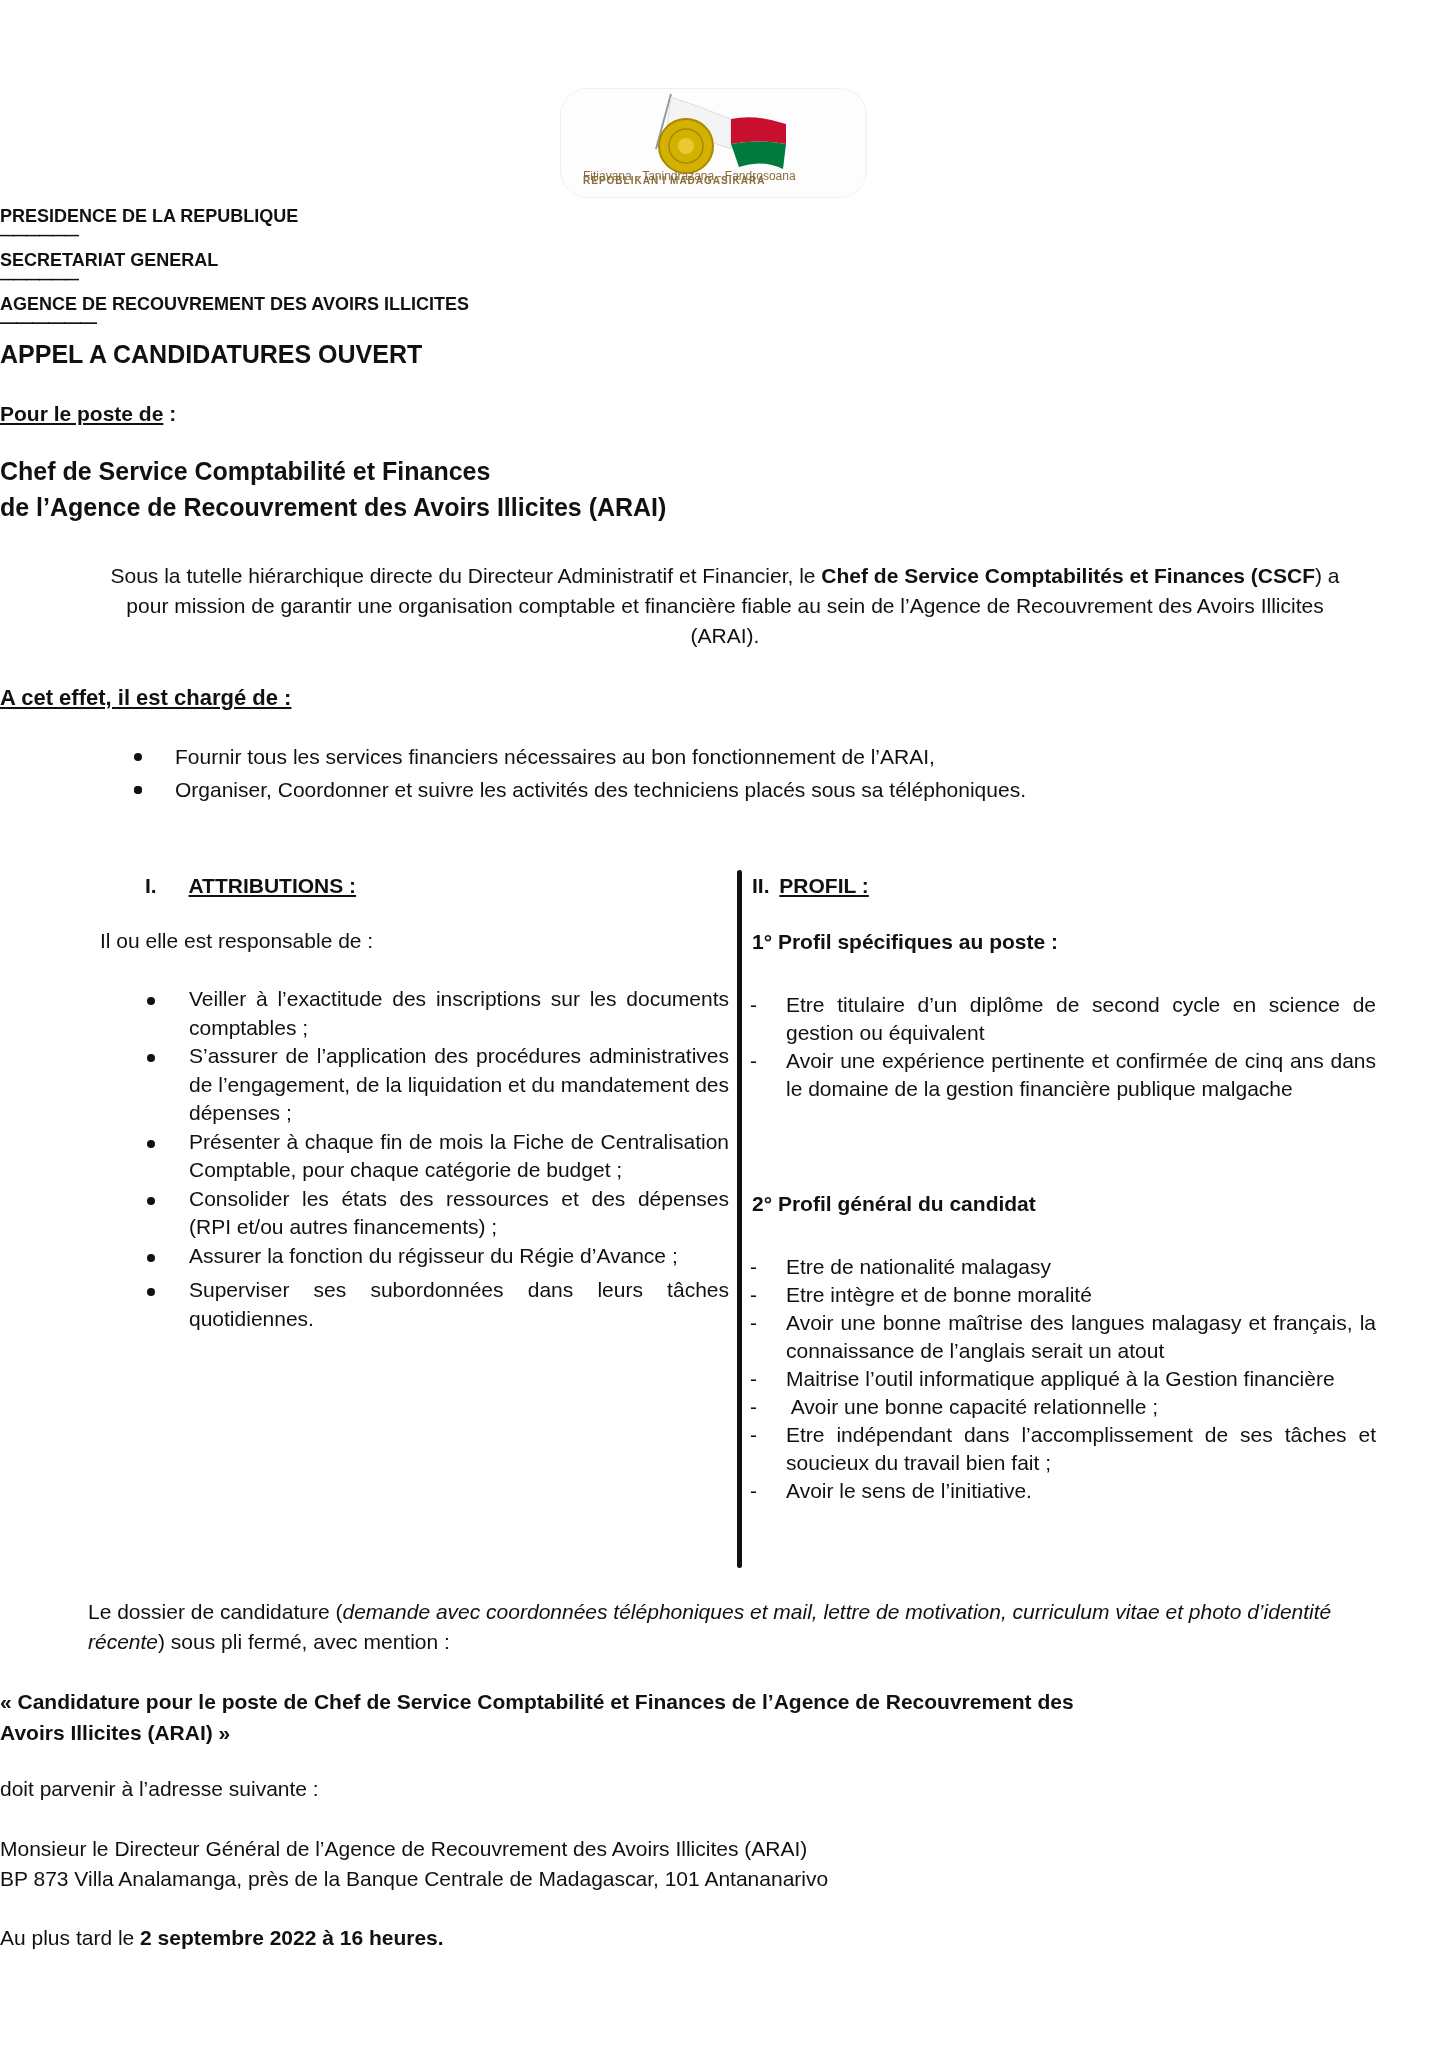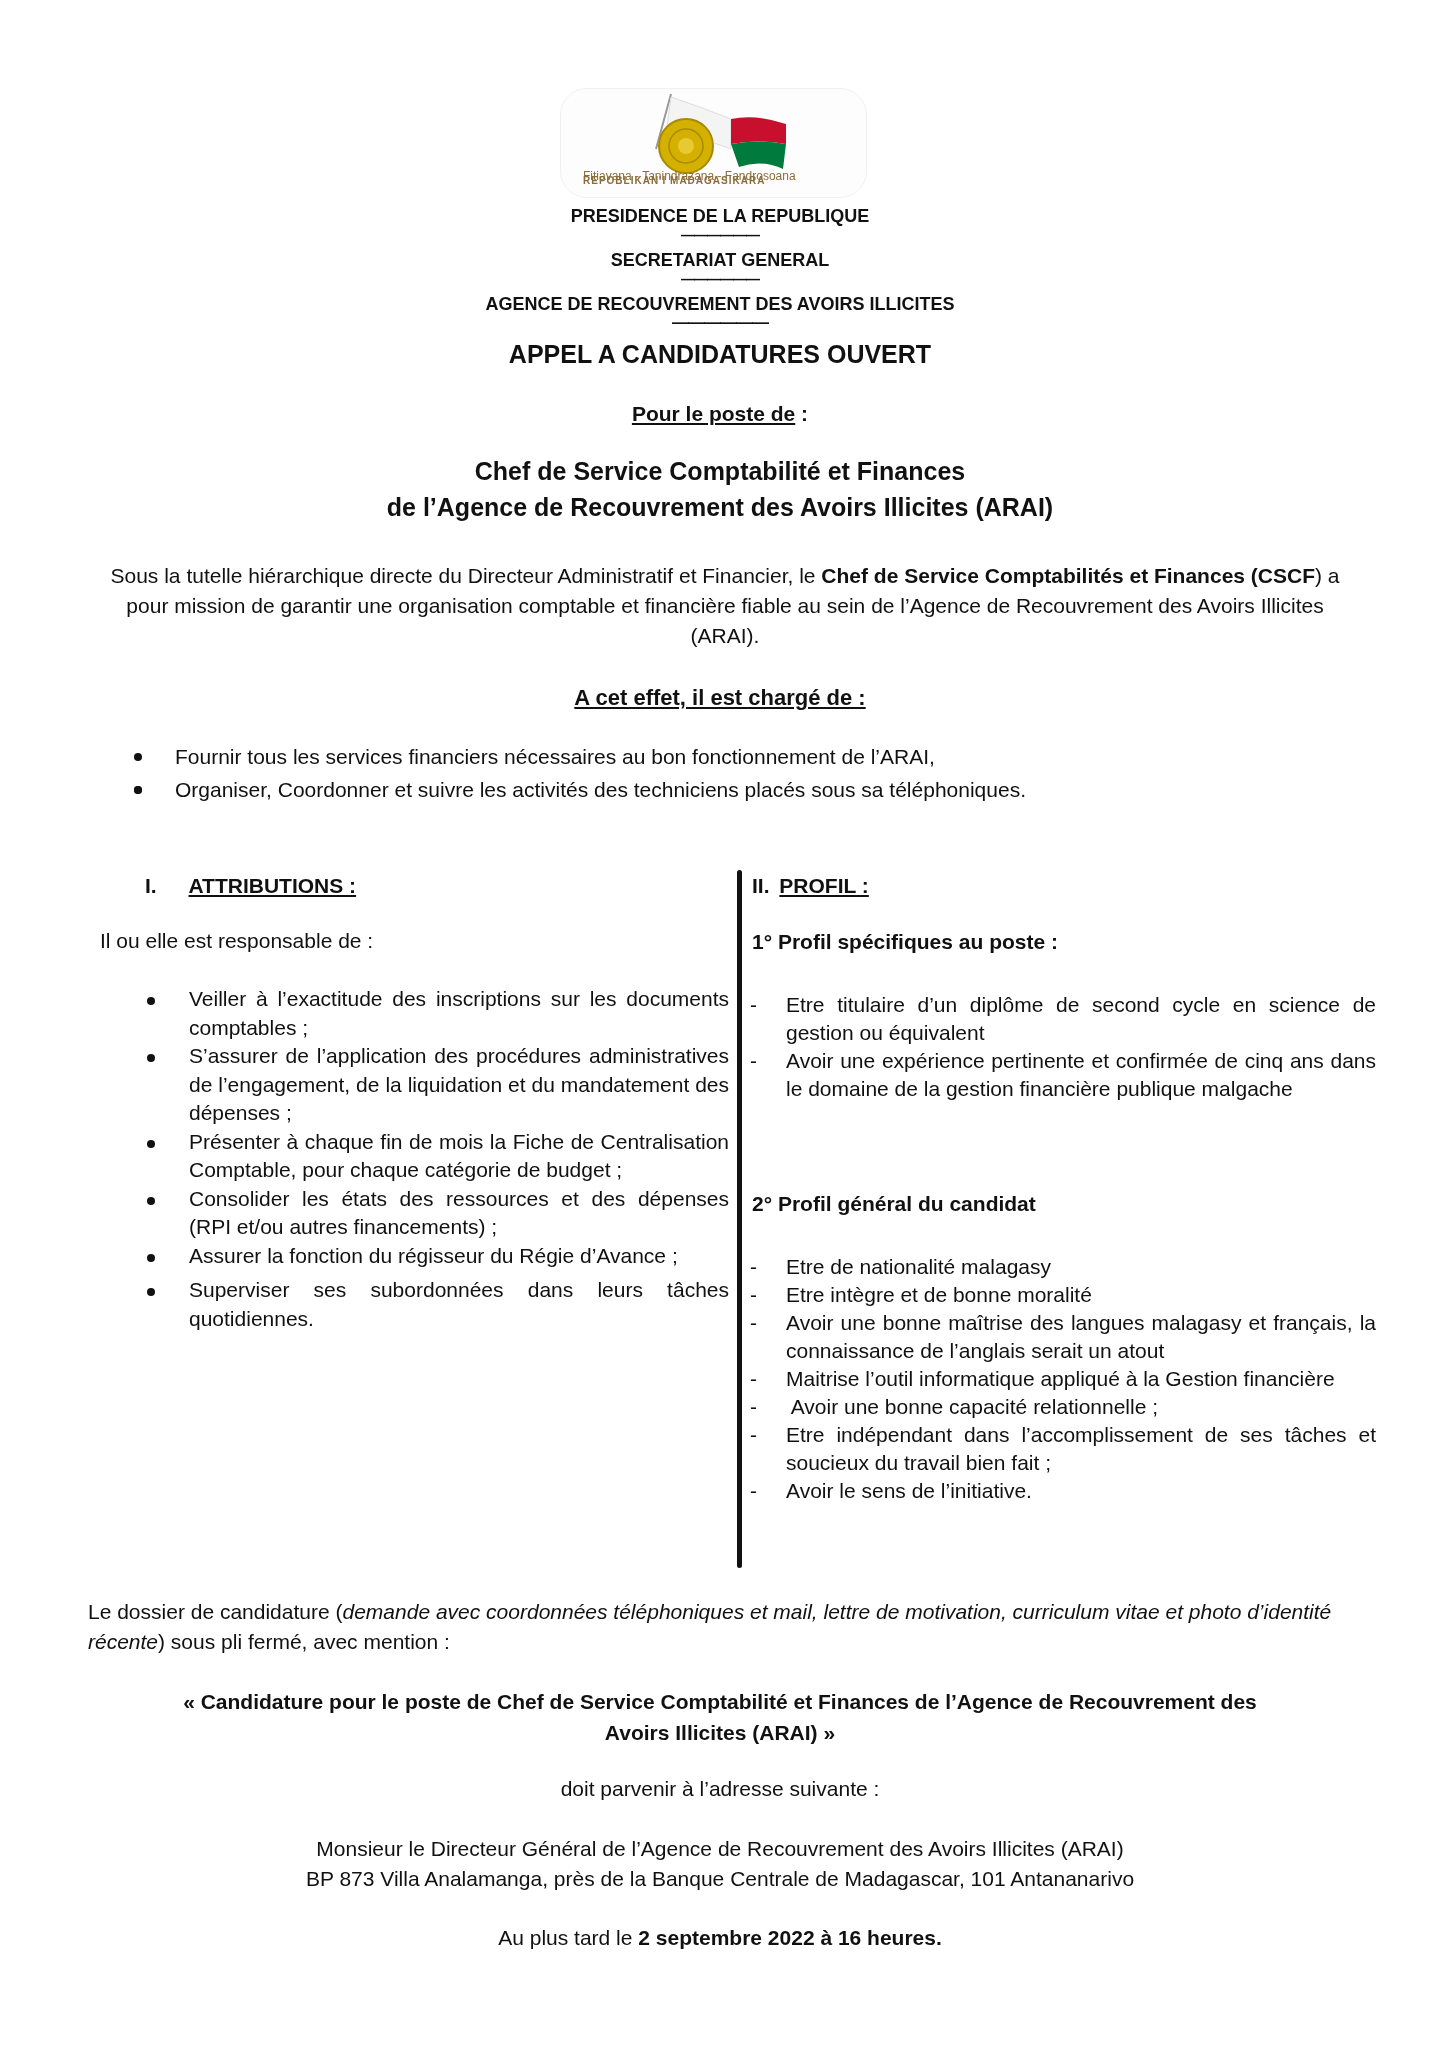--- a/index.html
+++ b/index.html
@@ -1,19 +1,19 @@
 <!DOCTYPE html>
 <html><head>
   <meta charset="utf-8">
   <style>
     html, body { margin:0; padding:0; background:#ffffff; }
     body { width:1447px; height:2048px; position:relative; overflow:hidden;
       font-family:"Liberation Sans", sans-serif; color:#111; }
     .abs { position:absolute;border-radius:27px; }
-    .center { text-align:center; left:0; width:1440px; }
+    .center { text-align:left; left:0; width:1440px; }
     .logo { left:560px; top:88px; width:305px; height:108px; background:#fdfdfd; border:1px solid #f0f0f0; }
     .hdr { font-weight:bold; font-size:18px; }
     .sep { font-weight:bold; font-size:14px; line-height:14px; letter-spacing:-1px; }
     .title { font-weight:bold; font-size:25px; }
     .u { text-decoration:underline; }
     .job { font-weight:bold; font-size:25px; line-height:36px; }
     .p { font-size:21px; line-height:30px; }
     .list { margin:0; padding:0; list-style:none; }
     .list li { position:relative; }
     .bullet-dot { position:absolute; width:8px; height:8px; border-radius:50%; background:#111; }

